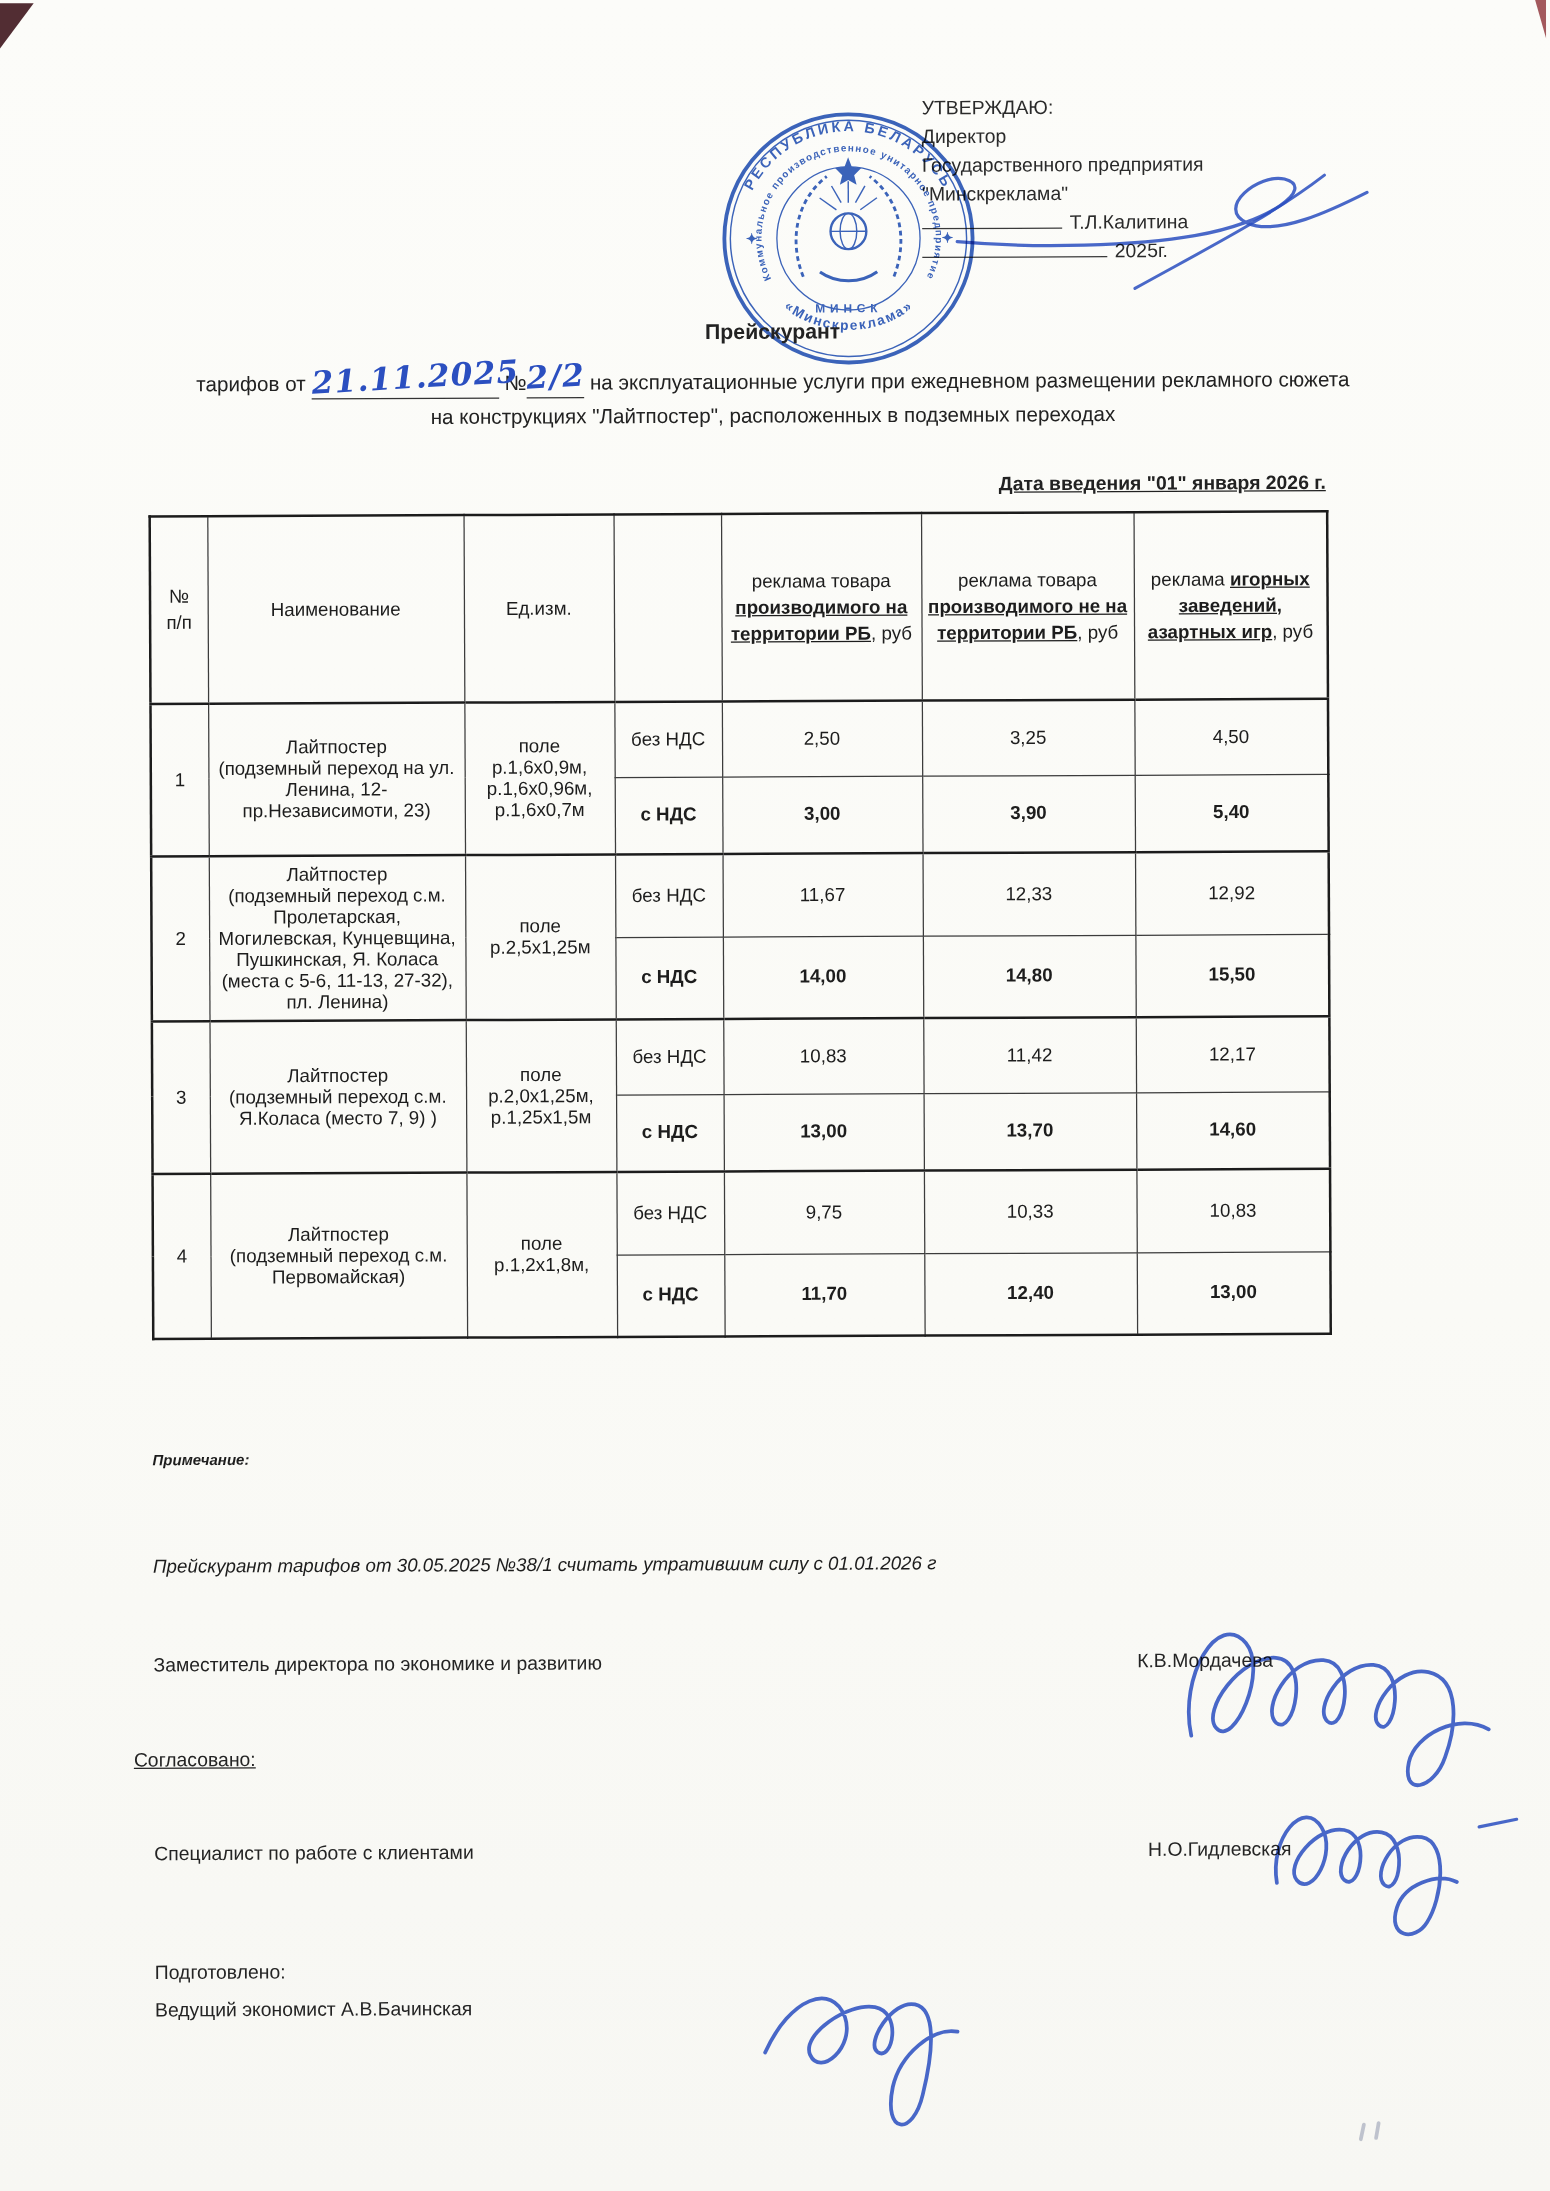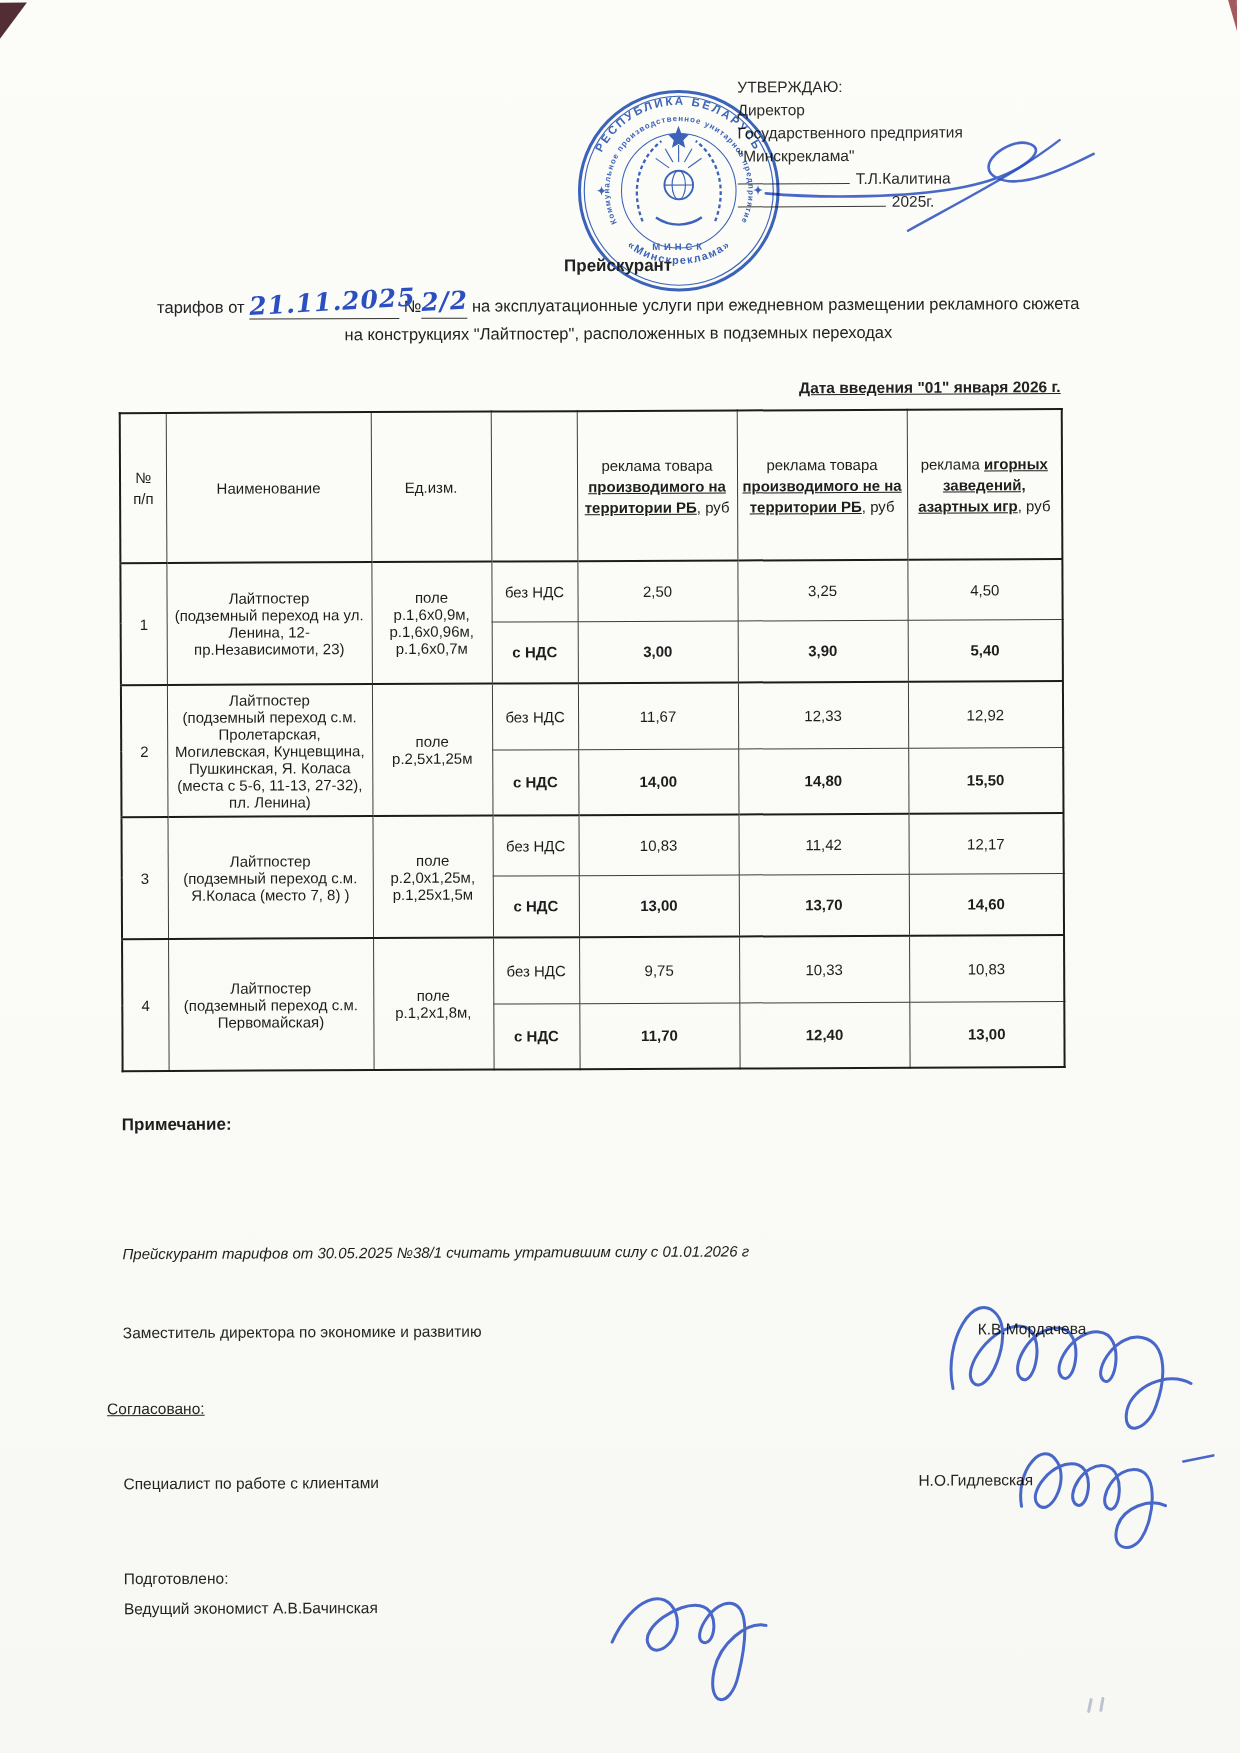--- a/index.html
+++ b/index.html
@@ -48,25 +48,25 @@
   table{border:2.5px solid #1c1c1c;}
   thead td{border-bottom:2.2px solid #1c1c1c;line-height:1.4;}
   tr.grp td{border-top:2.2px solid #1c1c1c;text-align:center;}
   .pre{white-space:pre-line;}
   .u{font-weight:bold;text-decoration:underline;}
   .nd{}
   .b{font-weight:bold;}
   .h156{height:150px;} .h64{height:60px;} .h66{height:62px;} .h70{height:66px;}
 
   
-  .note-label{position:absolute;left:120px;top:1113px;font-size:17px;font-weight:bold;}
+  .note-label{position:absolute;left:120px;top:1159px;font-size:12px;font-weight:bold;font-style:italic;}
   .note-text{position:absolute;left:120px;top:1243px;font-size:15px;font-style:italic;}
   .so{position:absolute;font-size:15.5px;color:#242424;}
   .so-deputy{left:120px;top:1322px;}
-  .so-deputy-name{left:975px;top:1322px;}
+  .so-deputy-name{left:907px;top:1322px;}
   .so-agreed{left:104px;top:1398px;text-decoration:underline;}
   .so-spec{left:120px;top:1473px;}
   .so-spec-name{left:915px;top:1473px;}
   .so-prepared{left:120px;top:1568px;}
   .so-econ{left:120px;top:1598px;}
 
   .sig{position:absolute;mix-blend-mode:multiply;}
   .sig path{fill:none;stroke:#2b4fc0;stroke-linecap:round;stroke-linejoin:round;opacity:.86;}
   .sig-director{left:762px;top:132px;}
   .sig-deputy{left:932px;top:1272px;}
@@ -225,21 +225,21 @@
           <td class="b">с НДС</td>
           <td class="b">14,00</td>
           <td class="b">14,80</td>
           <td class="b">15,50</td>
         </tr>
 
         <tr class="grp h64">
           <td rowspan="2">3</td>
           <td rowspan="2">
             <div class="nm">Лайтпостер</div>
-            <div class="nd">(подземный переход с.м. Я.Коласа (место 7, 8) )</div>
+            <div class="nd">(подземный переход с.м. Я.Коласа (место 7, 9) )</div>
           </td>
           <td rowspan="2" class="pre">поле р.2,0х1,25м,
 р.1,25х1,5м</td>
           <td>без НДС</td>
           <td>10,83</td>
           <td>11,42</td>
           <td>12,17</td>
         </tr>
         <tr class="h66">
           <td class="b">с НДС</td>

